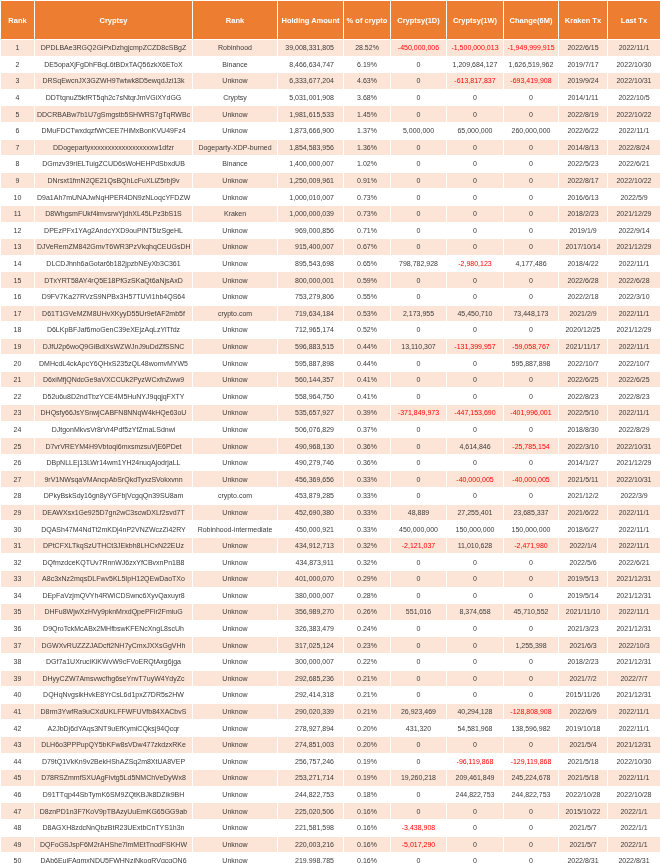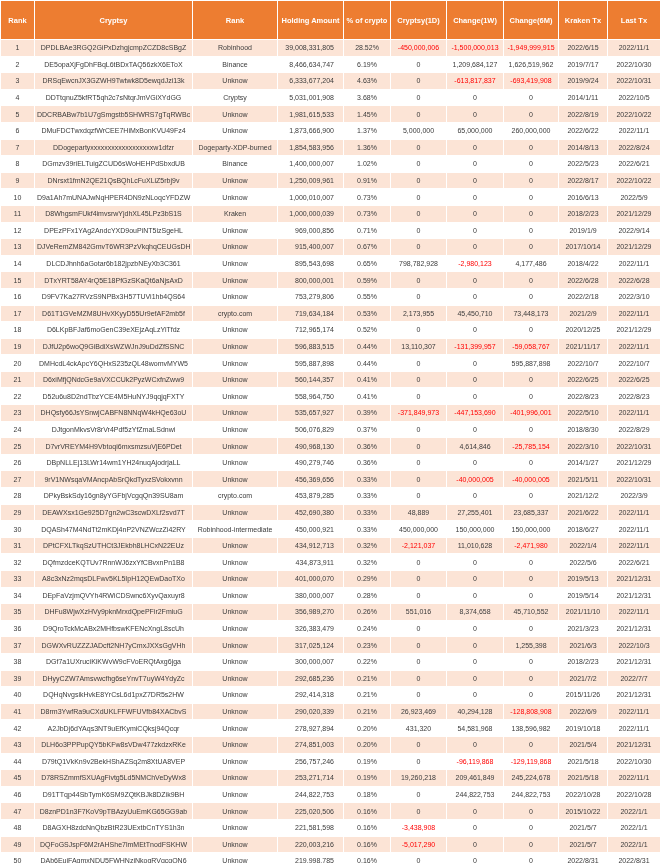--- a/index.html
+++ b/index.html
@@ -31,21 +31,21 @@
       <col style="width:53px">
   </colgroup>
   <thead>
     <tr>
         <th>Rank</th>
         <th>Cryptsy</th>
         <th>Rank</th>
         <th>Holding Amount</th>
         <th>% of crypto</th>
         <th>Cryptsy(1D)</th>
-        <th>Change(1W)</th>
+        <th>Cryptsy(1W)</th>
         <th>Change(6M)</th>
         <th>Kraken Tx</th>
         <th>Last Tx</th>
       </tr>
   </thead>
   <tbody>
       <tr class="alt">
         <td>1</td>
         <td>DPDLBAe3RGQ2GiPxDzhgjcmpZCZD8cSBgZ</td>
         <td>Robinhood</td>

